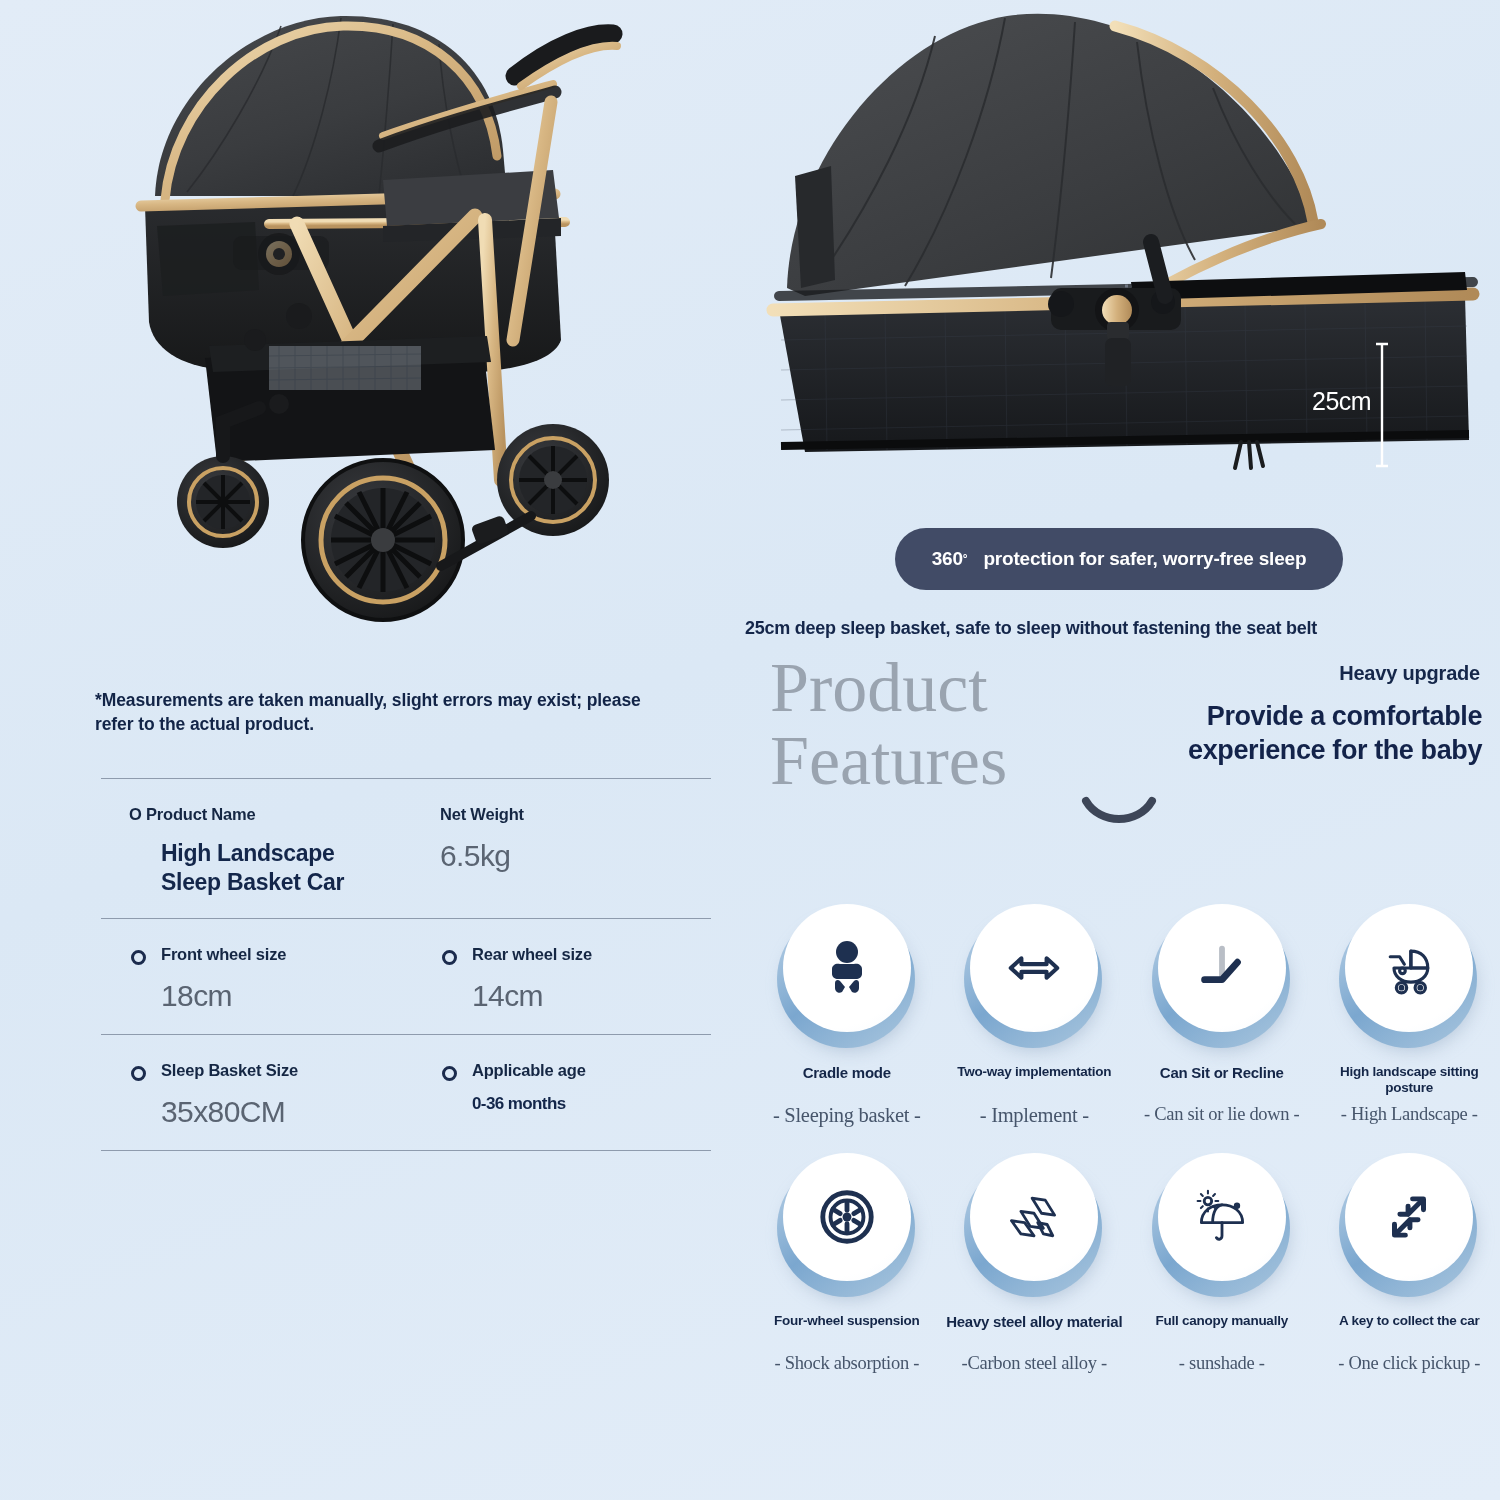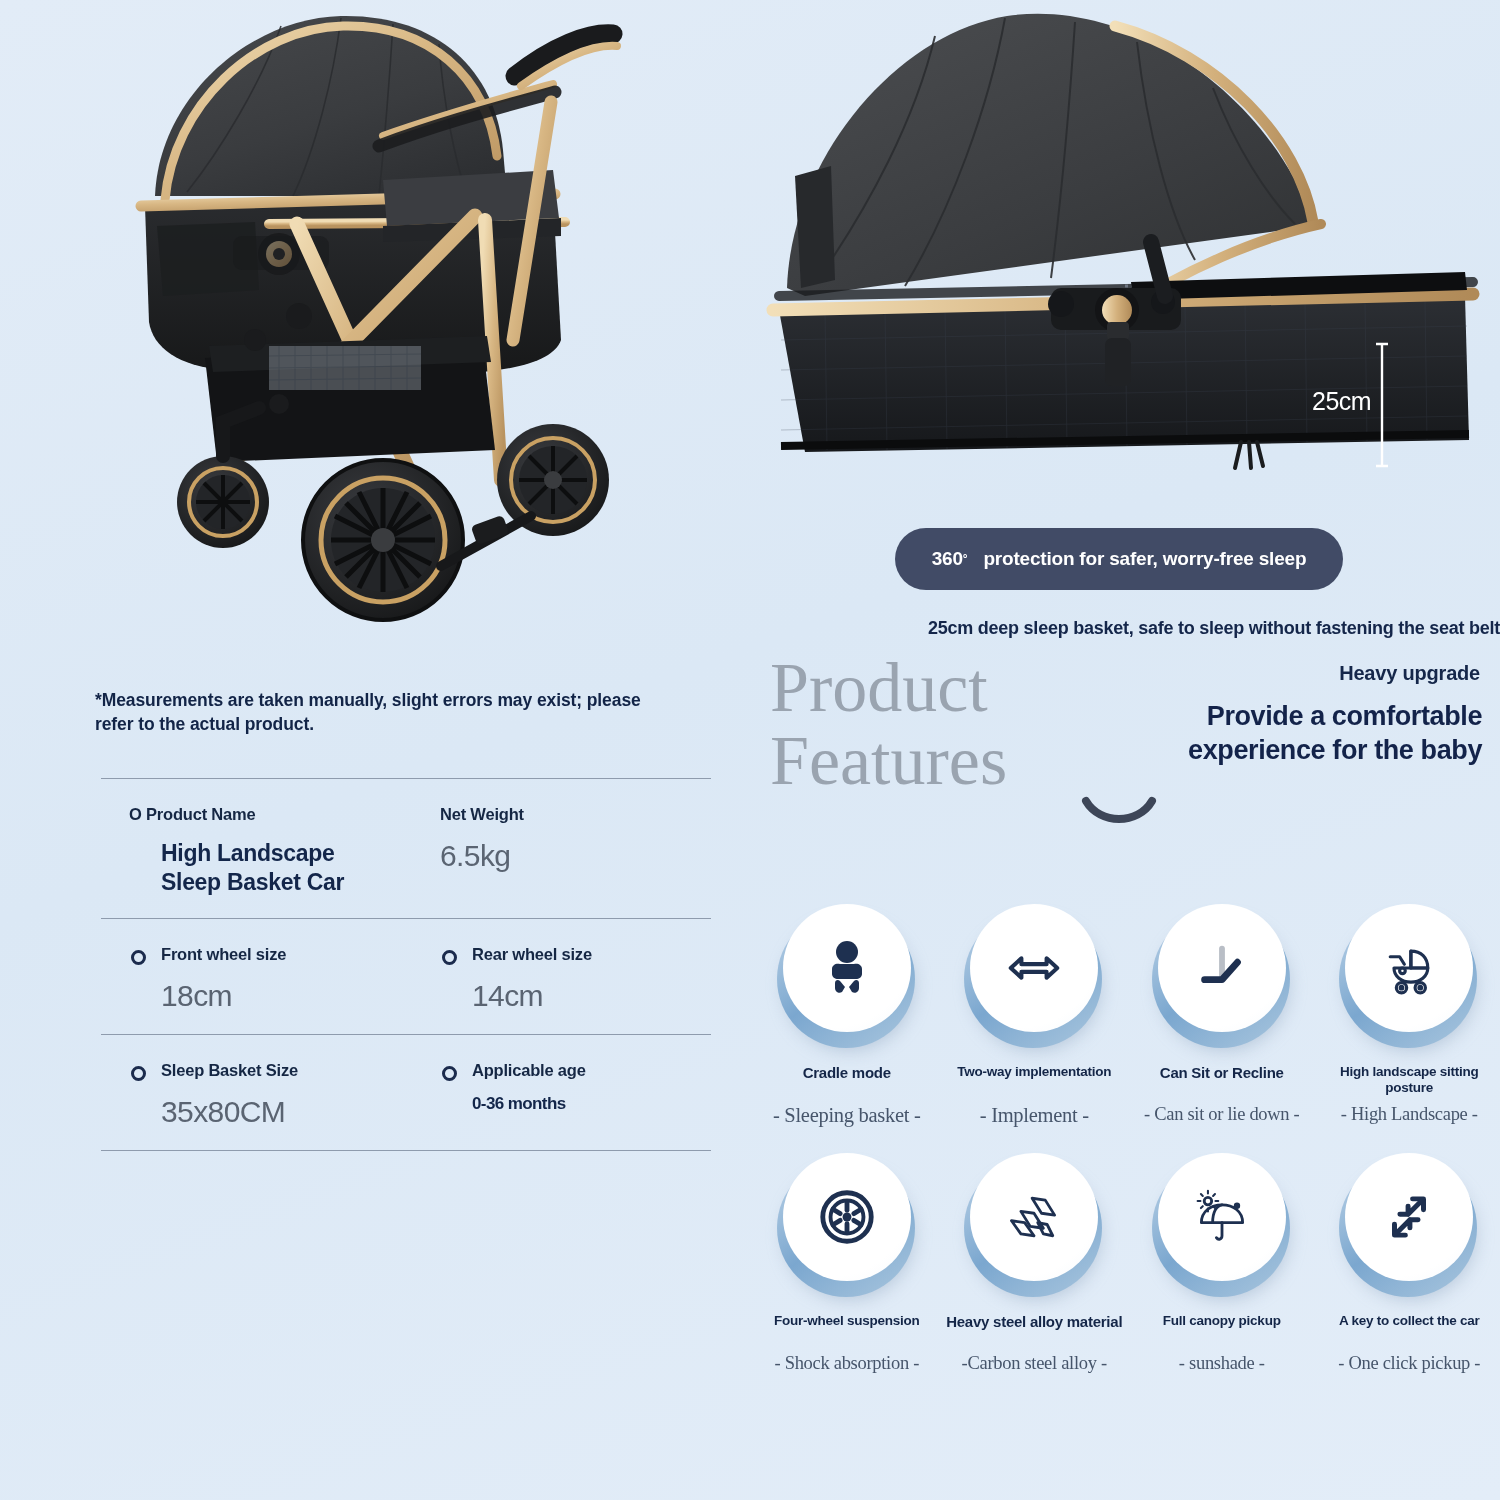--- a/index.html
+++ b/index.html
@@ -134,21 +134,21 @@
     font-size: 19px;
     font-weight: bold;
     letter-spacing: -0.2px;
   }
   .pill .deg { font-size: 12px; vertical-align: super; margin-right: 16px; }
 
   .subcaption {
     position: absolute;
     left: 0; top: 618px;
     width: 755px;
-    text-align: right;
+    text-align: left;
     font-size: 18px;
     font-weight: bold;
     color: #14264a;
     letter-spacing: -0.25px;
   }
 
   .pf-title {
     position: absolute;
     left: 25px; top: 652px;
     font-family: "Liberation Serif", serif;
@@ -650,21 +650,21 @@
               <g stroke-width="2.2">
                 <path d="M17 7 L17 4 M17 26 L17 23 M9 15 L6 15 M28 15 L25 15 M11.5 9.5 L9.5 7.5 M24.5 22.5 L22.5 20.5 M11.5 20.5 L9.5 22.5 M24.5 7.5 L22.5 9.5"></path>
               </g>
               <circle cx="48" cy="20" r="3.4" fill="#1e3050" stroke="none"></circle>
               <path d="M10 38 C10 26 20 19 32 19 C44 19 54 26 54 38 Z"></path>
               <path d="M22 38 C22 27 26 20 32 19"></path>
               <path d="M32 38 L32 52 C32 56 28 57 26 54"></path>
             </svg>
           </div>
         </div>
-        <div class="feat-title sm">Full canopy pickup</div>
+        <div class="feat-title sm">Full canopy manually</div>
         <div class="feat-sub sm">- sunshade -</div>
       </div>
 
       <div class="feat">
         <div class="circ-wrap">
           <div class="circ-shadow"></div>
           <div class="circ-ring"></div>
           <div class="circ">
             <svg viewBox="0 0 64 64" width="58" height="58" fill="none" stroke="#1e3050" stroke-width="5.5" stroke-linecap="round" stroke-linejoin="round">
               <path d="M48 12 L48 24 M48 12 L36 12"></path>

